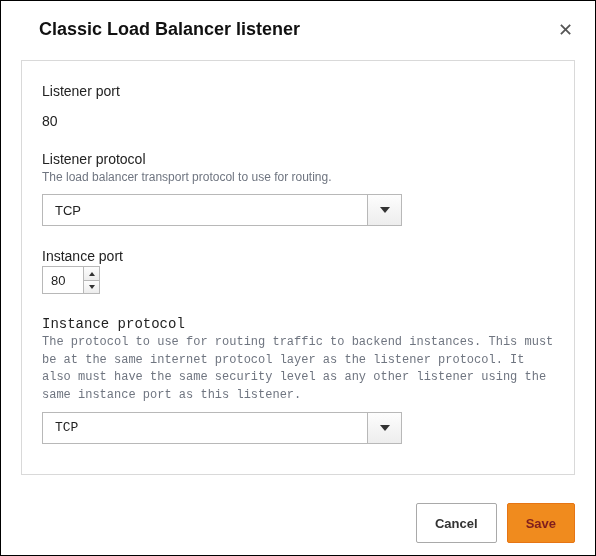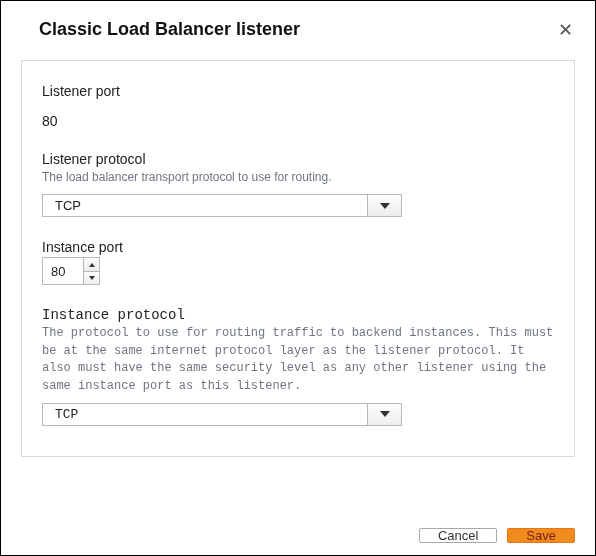--- a/index.html
+++ b/index.html
@@ -47,21 +47,21 @@
     line-height: 1.45;
     margin-bottom: 8px;
   }
   .static-value {
     font-size: 14px;
     color: #222;
     margin-top: 14px;
   }
   .select-wrap {
     border: 1px solid #b8b8b8;
-    height: 23px;
+    height: 32px;
     width: 360px;
     display: flex;
     align-items: stretch;
     background: #fff;
   }
   .select-value {
     flex: 1;
     padding: 0 12px;
     display: flex;
     align-items: center;
@@ -127,24 +127,24 @@
     border-top:4px solid #333;
   }
   .dialog-footer {
     position: absolute;
     bottom: 12px;
     right: 20px;
     display: flex;
     gap: 10px;
   }
   .btn {
-    height: 15px;
+    height: 40px;
     padding: 0 18px;
     font-size: 13px;
-    font-weight: normal;
+    font-weight: bold;
     border-radius: 2px;
     cursor: pointer;
     display: flex;
     align-items: center;
     justify-content: center;
   }
   .btn-secondary {
     border: 1px solid #a9a9a9;
     background: #fff;
     color: #333;

